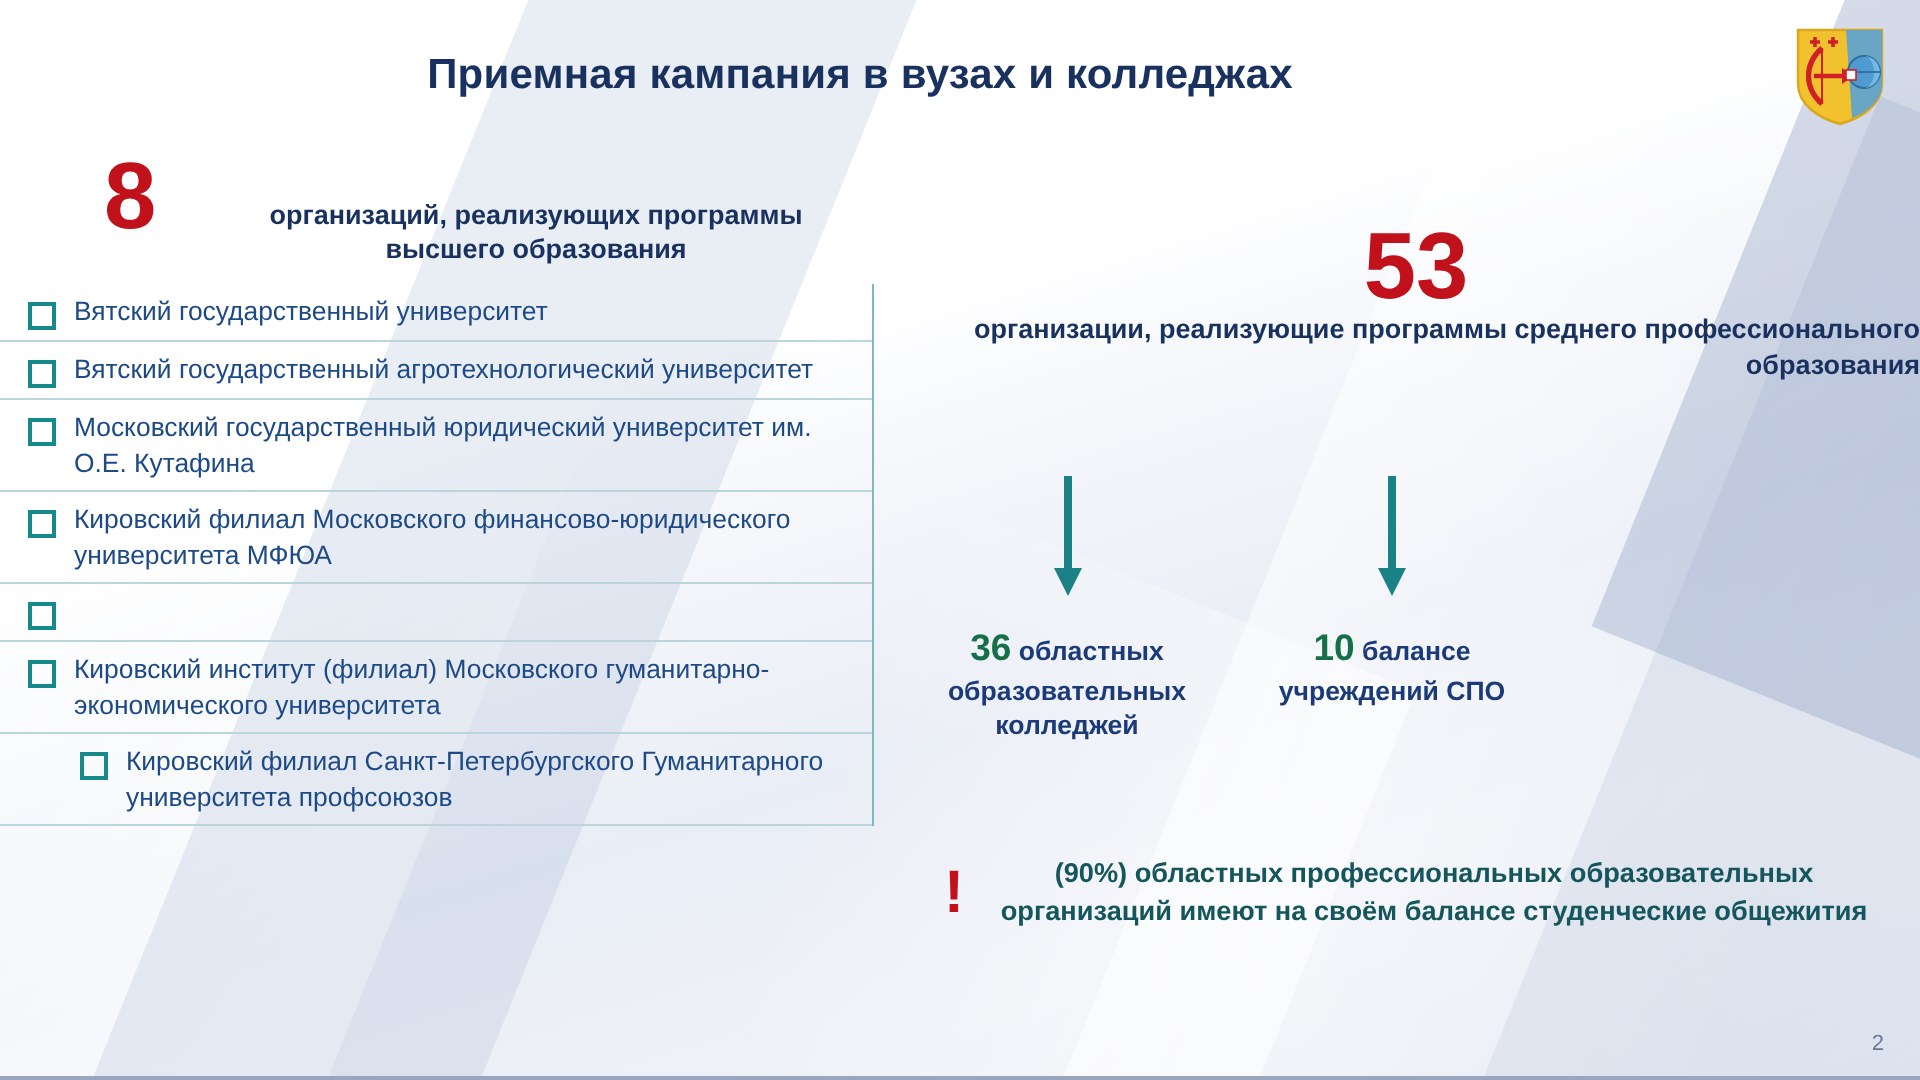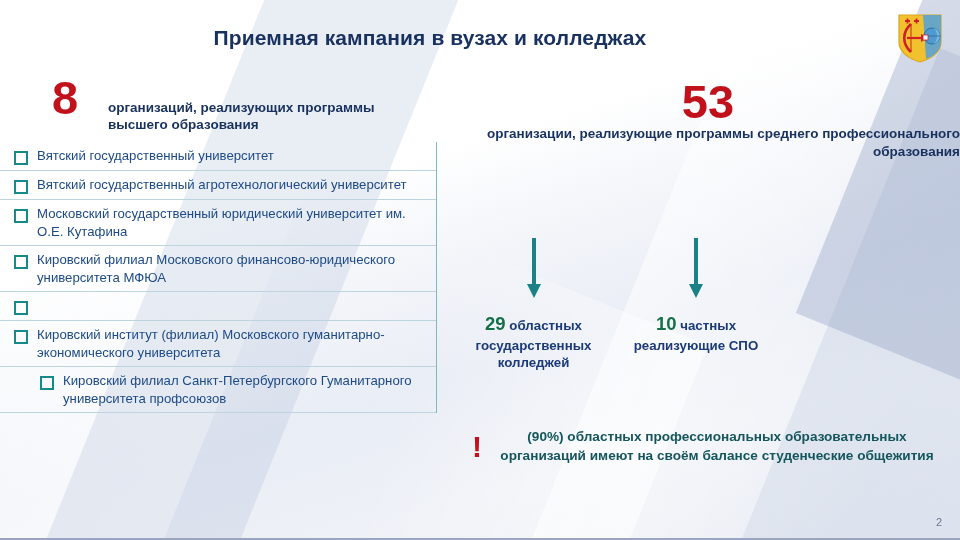--- a/index.html
+++ b/index.html
@@ -105,23 +105,24 @@
     position: absolute;
     left: 52px;
     top: -8px;
     font-size: 47px;
     font-weight: bold;
     color: #c1111b;
     line-height: 1;
   }
   .left-head-text {
     position: absolute;
-    left: 108px;
+    left: 118px;
     top: 17px;
     width: 300px;
+    text-align: center;
     font-size: 13.5px;
     font-weight: bold;
     color: #18315e;
     line-height: 1.28;
   }
 
   .org-table {
     margin-top: 2px;
     border-right: 1px solid #7fb9bf;
     width: 437px;
@@ -164,20 +165,21 @@
     top: 78px;
     width: 514px;
   }
   .big-num-53 {
     text-align: center;
     font-size: 47px;
     font-weight: bold;
     color: #c1111b;
     line-height: 1;
     margin-left: 10px;
+    margin-top: 31px;
   }
   .right-head-text {
     text-align: right;
     font-size: 13.5px;
     font-weight: bold;
     color: #18315e;
     line-height: 1.35;
   }
 
   
@@ -324,33 +326,33 @@
   </div>
 
   <div class="stats">
 
     <div class="stat stat-1">
       <svg class="stat-arrow" width="16" height="62" viewBox="0 0 16 62">
         <rect x="6" y="0" width="4" height="48" fill="#1a8287"></rect>
         <path d="M1 46 L15 46 L8 60 Z" fill="#1a8287"></path>
       </svg>
       <div class="stat-text">
-        <span class="stat-num">29</span>
-        <span>областных государственных колледжей</span>
+        <span class="stat-num">36</span>
+        <span>областных образовательных колледжей</span>
       </div>
     </div>
 
     <div class="stat stat-2">
       <svg class="stat-arrow" width="16" height="62" viewBox="0 0 16 62">
         <rect x="6" y="0" width="4" height="48" fill="#1a8287"></rect>
         <path d="M1 46 L15 46 L8 60 Z" fill="#1a8287"></path>
       </svg>
       <div class="stat-text">
         <span class="stat-num">10</span>
-        <span>частных реализующие СПО</span>
+        <span>балансе учреждений СПО</span>
       </div>
     </div>
 
 
   </div>
 
   <div class="note">
     <div class="note-bang">!</div>
     <div class="note-text">(90%) областных профессиональных образовательных организаций имеют на своём балансе студенческие общежития</div>
   </div>

